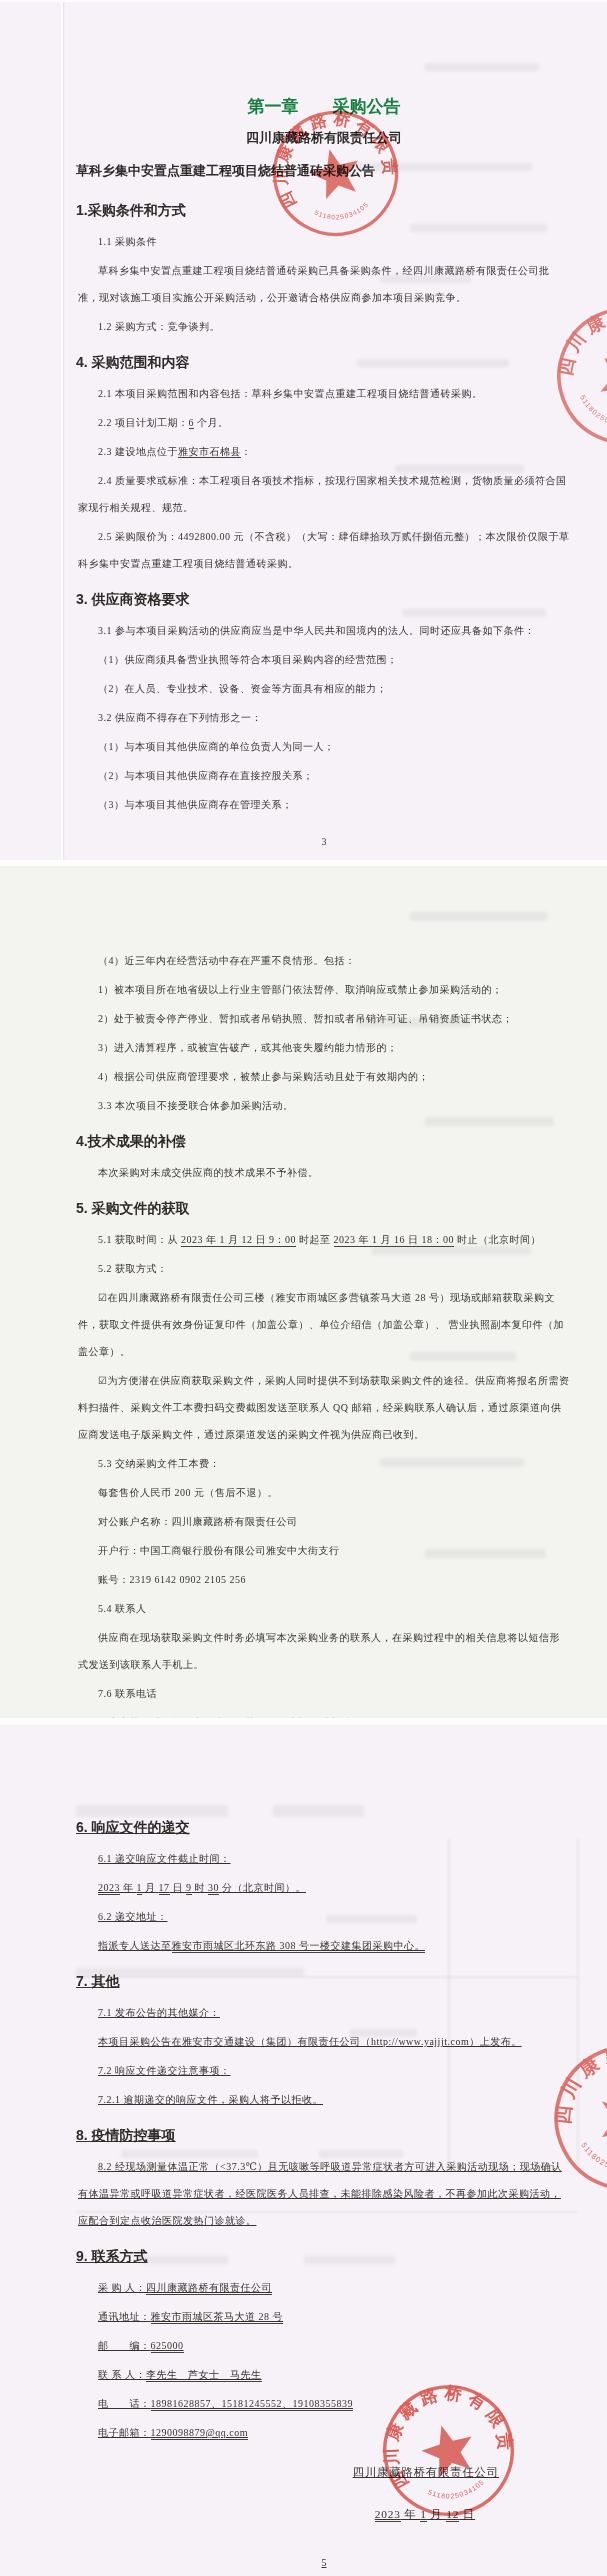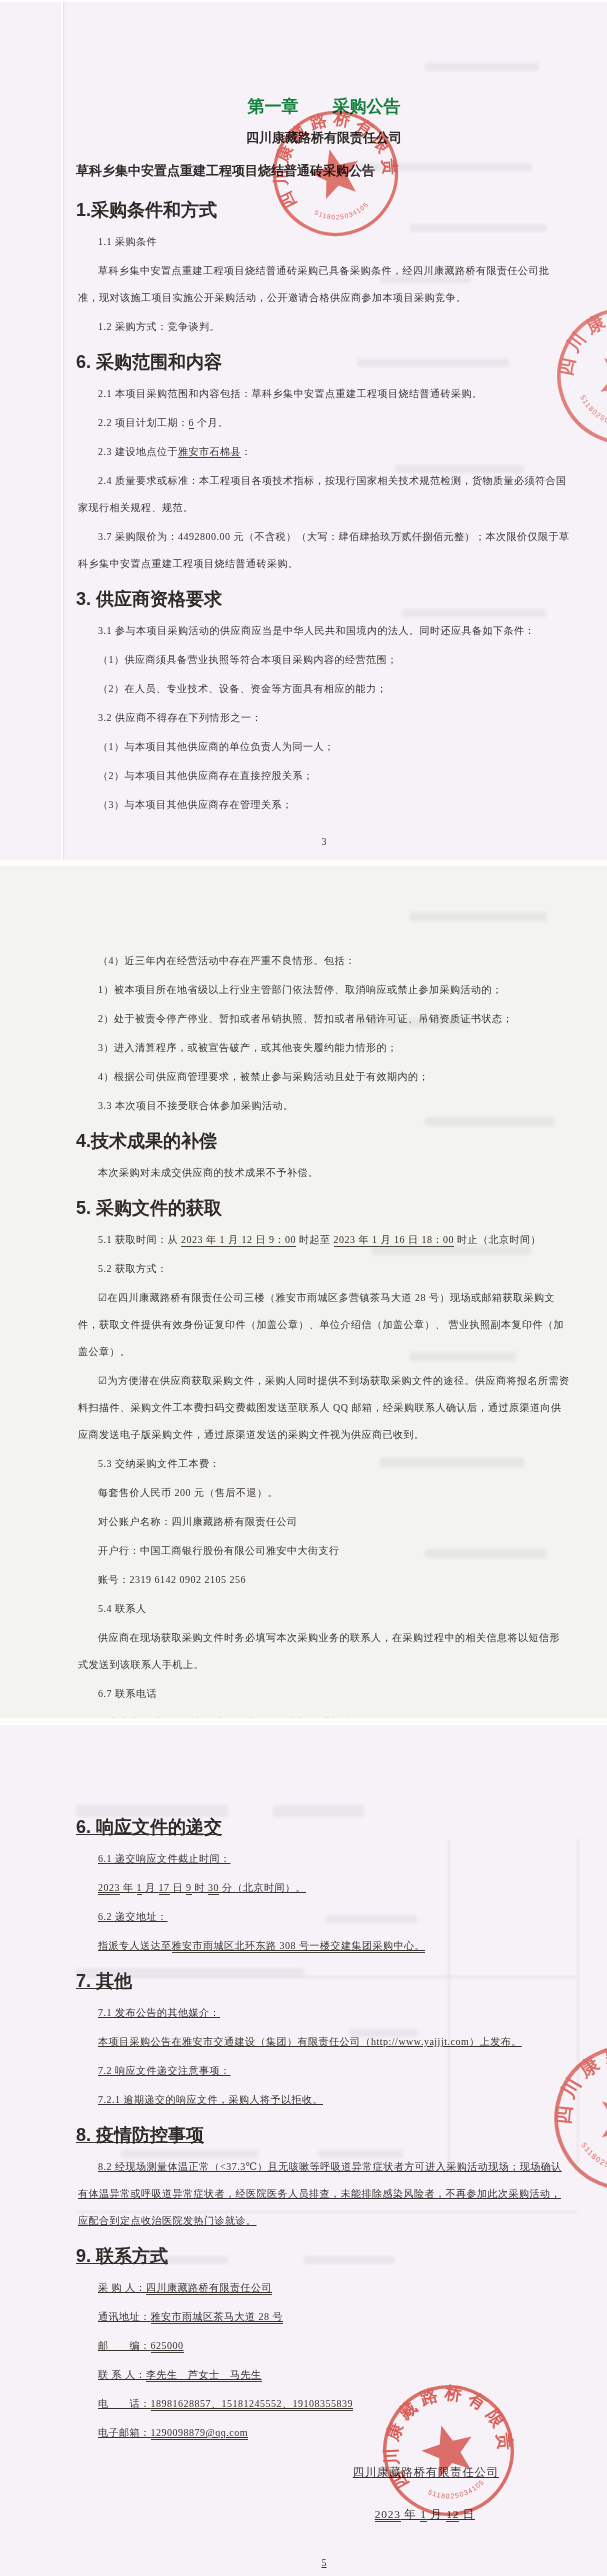--- a/index.html
+++ b/index.html
@@ -12,21 +12,21 @@
   .fold{position:absolute;left:61px;top:0;bottom:0;width:1.5px;background:rgba(255,255,255,.8);
         box-shadow:0.8px 0 1.5px rgba(160,150,165,.25);}
   
   .t-ch{font-family:"Liberation Sans","DejaVu Sans",sans-serif;font-weight:bold;
         font-size:17px;line-height:33px;text-align:center;color:#15803d;}
   .t-co{font-family:"Liberation Sans","DejaVu Sans",sans-serif;font-weight:bold;
         font-size:13px;line-height:30px;text-align:center;color:#2e2a27;}
   .t-pr{font-family:"Liberation Sans","DejaVu Sans",sans-serif;font-weight:bold;
         font-size:13px;line-height:35px;color:#2e2a27;}
   .h1{font-family:"Liberation Sans","DejaVu Sans",sans-serif;font-weight:bold;
-      font-size:18px;line-height:32px;margin:6px 0 0;color:#2e2a27;}
+      font-size:14px;line-height:32px;margin:6px 0 0;color:#2e2a27;}
   .b{font-size:10px;line-height:27px;letter-spacing:0.5px;margin:2px;}
   .ind{text-indent:2em;}
   .u{border-bottom:0.8px solid #474239;padding-bottom:0.8px;}
   .pn{font-size:10px;line-height:27px;text-align:center;letter-spacing:0;}
   .sig{font-size:11.4px;line-height:30px;text-align:right;padding-right:73px;letter-spacing:0.8px;}
   .sigdate{font-size:11.4px;line-height:30px;text-align:right;padding-right:97px;letter-spacing:0.8px;}
   
   .stamp{position:absolute;mix-blend-mode:multiply;pointer-events:none;}
   .stamp svg{display:block;width:100%;height:100%;}
   .stamp-co-text{font-family:"Liberation Serif","DejaVu Serif",serif;font-weight:bold;
@@ -55,26 +55,26 @@
 
   <div class="t-ch">第一章　　采购公告</div>
   <div class="t-co">四川康藏路桥有限责任公司</div>
   <div class="t-pr">草科乡集中安置点重建工程项目烧结普通砖采购公告</div>
 
   <p class="h1">1.采购条件和方式</p>
   <p class="b ind">1.1  采购条件</p>
   <p class="b ind">草科乡集中安置点重建工程项目烧结普通砖采购已具备采购条件，经四川康藏路桥有限责任公司批准，现对该施工项目实施公开采购活动，公开邀请合格供应商参加本项目采购竞争。</p>
   <p class="b ind">1.2 采购方式：竞争谈判。</p>
 
-  <p class="h1">6. 采购范围和内容</p>
+  <p class="h1">4. 采购范围和内容</p>
   <p class="b ind">2.1 本项目采购范围和内容包括：草科乡集中安置点重建工程项目烧结普通砖采购。</p>
   <p class="b ind"><span>2.2 项目计划工期：</span><span class="u">6</span><span> 个月。</span></p>
   <p class="b ind"><span>2.3 建设地点位于</span><span class="u">雅安市石棉县</span><span>：</span></p>
   <p class="b ind">2.4 质量要求或标准：本工程项目各项技术指标，按现行国家相关技术规范检测，货物质量必须符合国家现行相关规程、规范。</p>
-  <p class="b ind">3.7 采购限价为：4492800.00 元（不含税）（大写：肆佰肆拾玖万贰仟捌佰元整）；本次限价仅限于草科乡集中安置点重建工程项目烧结普通砖采购。</p>
+  <p class="b ind">2.5 采购限价为：4492800.00 元（不含税）（大写：肆佰肆拾玖万贰仟捌佰元整）；本次限价仅限于草科乡集中安置点重建工程项目烧结普通砖采购。</p>
 
   <p class="h1">3.  供应商资格要求</p>
   <p class="b ind">3.1 参与本项目采购活动的供应商应当是中华人民共和国境内的法人。同时还应具备如下条件：</p>
   <p class="b ind">（1）供应商须具备营业执照等符合本项目采购内容的经营范围；</p>
   <p class="b ind">（2）在人员、专业技术、设备、资金等方面具有相应的能力；</p>
   <p class="b ind">3.2  供应商不得存在下列情形之一：</p>
   <p class="b ind">（1）与本项目其他供应商的单位负责人为同一人；</p>
   <p class="b ind">（2）与本项目其他供应商存在直接控股关系；</p>
   <p class="b ind">（3）与本项目其他供应商存在管理关系；</p>
   <p class="pn">3</p>
@@ -131,21 +131,21 @@
   <p class="b ind">5.2  获取方式：</p>
   <p class="b ind">☑在四川康藏路桥有限责任公司三楼（雅安市雨城区多营镇茶马大道 28 号）现场或邮箱获取采购文件，获取文件提供有效身份证复印件（加盖公章）、单位介绍信（加盖公章）、 营业执照副本复印件（加盖公章）。</p>
   <p class="b ind">☑为方便潜在供应商获取采购文件，采购人同时提供不到场获取采购文件的途径。供应商将报名所需资料扫描件、采购文件工本费扫码交费截图发送至联系人 QQ 邮箱，经采购联系人确认后，通过原渠道向供应商发送电子版采购文件，通过原渠道发送的采购文件视为供应商已收到。</p>
   <p class="b ind">5.3 交纳采购文件工本费：</p>
   <p class="b ind">每套售价人民币 200  元（售后不退）。</p>
   <p class="b ind">对公账户名称：四川康藏路桥有限责任公司</p>
   <p class="b ind">开户行：中国工商银行股份有限公司雅安中大街支行</p>
   <p class="b ind">账号：2319 6142 0902 2105 256</p>
   <p class="b ind">5.4 联系人</p>
   <p class="b ind">供应商在现场获取采购文件时务必填写本次采购业务的联系人，在采购过程中的相关信息将以短信形式发送到该联系人手机上。</p>
-  <p class="b ind">6.7 联系电话</p>
+  <p class="b ind">7.6 联系电话</p>
   <p class="b ind"><span>供应商获取采购文件失败或遇到其他问题请与联系电话 </span><span class="u">18981628857</span><span> 咨询。</span></p>
   <p class="pn">4</p>
 </div>
 
 <div class="page page-3">
 
   <div class="g" style="left:76px;top:80px;width:152px;height:12px;"></div>
   <div class="g" style="left:273px;top:80px;width:91px;height:12px;"></div>
   <div class="gv" style="left:448px;top:114px;height:326px;"></div>
   <div class="gv" style="left:577px;top:114px;height:326px;"></div>

